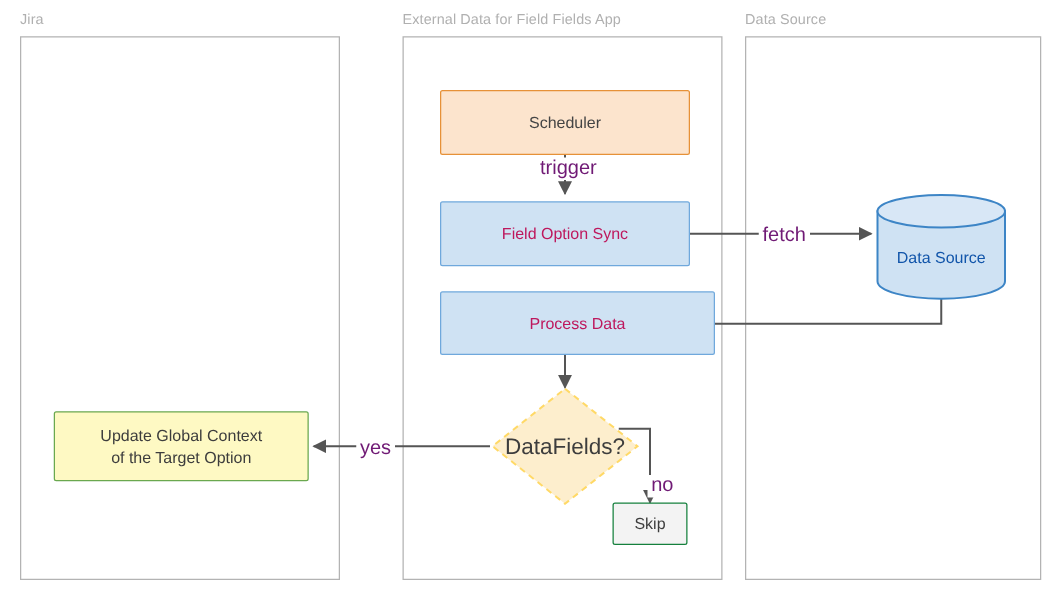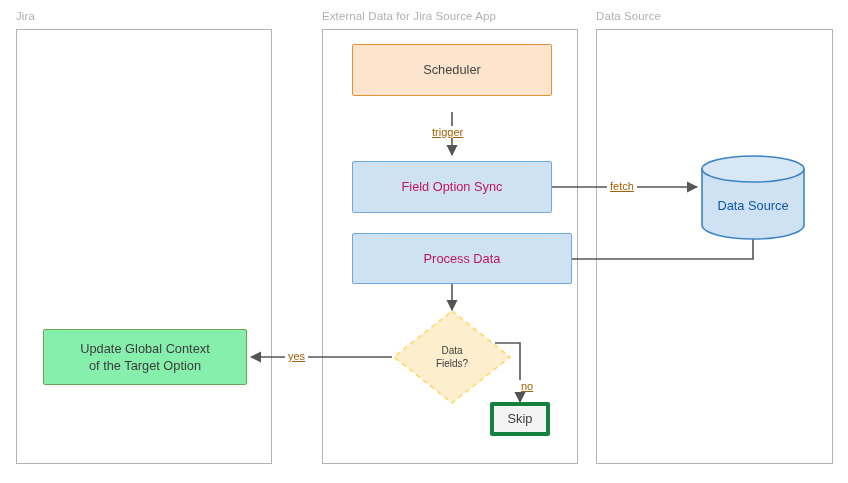--- a/index.html
+++ b/index.html
@@ -53,52 +53,52 @@
     background: #fce4cd;
     border: 1px solid #e69138;
     color: #444444;
   }
   .node-blue {
     background: #cfe2f3;
     border: 1px solid #6fa8dc;
     color: #be185d;
   }
   .node-green {
-    background: #86efac;
+    background: #fef9c3;
     border: 1px solid #6aa84f;
     color: #3d3d3d;
   }
   .node-gray {
     background: #f3f3f3;
-    border: 4px solid #15803d;
+    border: 1px solid #15803d;
     color: #3d3d3d;
   }
 
   
   .diamond-wrap {
     position: absolute;
   }
   .diamond-wrap svg {
     position: absolute;
     left: 0;
     top: 0;
     overflow: visible;
   }
   .diamond-label {
     position: absolute;
     left: 0;
     top: 0;
     width: 100%;
     height: 100%;
     display: flex;
-    flex-direction: column;
+    flex-direction: row;
     align-items: center;
     justify-content: center;
     text-align: center;
-    font-size: 10px;
+    font-size: 18px;
     line-height: 1.35;
     color: #3d3d3d;
     pointer-events: none;
   }
 
   
   .cylinder {
     position: absolute;
   }
   .cylinder svg { display: block; overflow: visible; }
@@ -116,37 +116,36 @@
   #edges {
     position: absolute;
     left: 0;
     top: 0;
     width: 848px;
     height: 483px;
     pointer-events: none;
   }
   .edge-label {
     position: absolute;
-    font-size: 11px;
-    color: #a16207;
+    font-size: 16px;
+    color: #701a75;
     background: #ffffff;
     padding: 0 3px;
     white-space: nowrap;
-    text-decoration: underline;
   }
 </style>
 </head>
 <body>
 
 <div id="canvas">
 
   <div class="lane-label" style="left:16px; top:10px;">Jira</div>
   <div class="lane" style="left:16px; top:29px; width:256px; height:435px;"></div>
 
-  <div class="lane-label" style="left:322px; top:10px;">External Data for Jira Source App</div>
+  <div class="lane-label" style="left:322px; top:10px;">External Data for Field Fields App</div>
   <div class="lane" style="left:322px; top:29px; width:256px; height:435px;"></div>
 
   <div class="lane-label" style="left:596px; top:10px;">Data Source</div>
   <div class="lane" style="left:596px; top:29px; width:237px; height:435px;"></div>
 
   <svg id="edges" viewBox="0 0 848 483" width="848" height="483">
     <defs>
       <marker id="arrow" viewBox="0 0 10 10" refX="9" refY="5" markerWidth="7" markerHeight="7" orient="auto-start-reverse">
         <path d="M 0 0 L 10 5 L 0 10 z" fill="#555555"></path>
       </marker>
@@ -175,21 +174,21 @@
     <g>
       <path d="M 495 343 L 520 343 L 520 402" stroke="#555555" stroke-width="1.6" fill="none" marker-end="url(#arrow)"></path>
     </g>
   </svg>
 
   <div class="edge-label" style="left:429px; top:126px;">trigger</div>
   <div class="edge-label" style="left:607px; top:180px;">fetch</div>
   <div class="edge-label" style="left:285px; top:350px;">yes</div>
   <div class="edge-label" style="left:518px; top:380px;">no</div>
 
-  <div class="node node-scheduler" style="left:352px; top:44px; width:200px; height:52px;">
+  <div class="node node-scheduler" style="left:352px; top:72px; width:200px; height:52px;">
     <span>Scheduler</span>
   </div>
 
   <div class="node node-blue" style="left:352px; top:161px; width:200px; height:52px;">
     <div>
       <span>Field Option Sync</span>
     </div>
   </div>
 
   <div class="node node-blue" style="left:352px; top:233px; width:220px; height:51px;">

